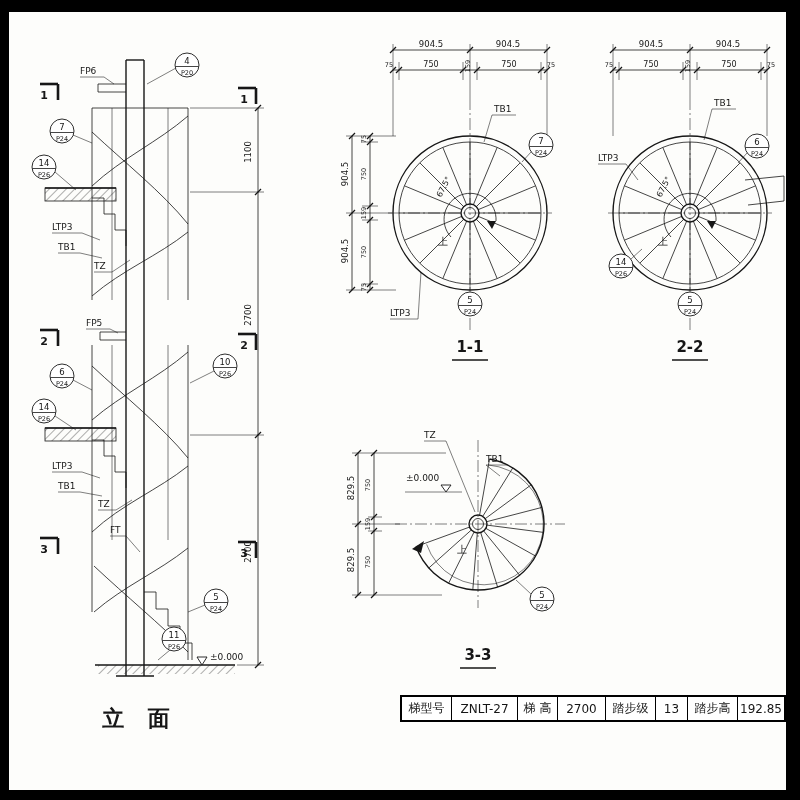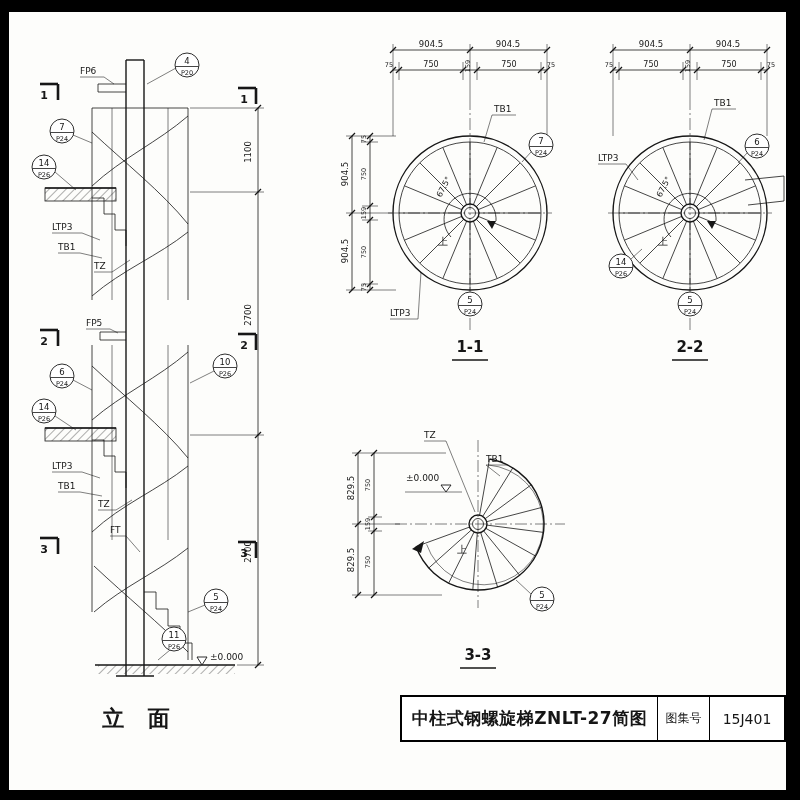--- a/index.html
+++ b/index.html
@@ -564,24 +564,29 @@
     <text x="542" y="597.5" class="t85 tm">5</text>
     <text x="542" y="608.5" class="t65 tm">P24</text>
   </g>
 
   <text x="478" y="660" class="st tm">3-3</text>
   <line x1="460" y1="668" x2="496" y2="668" class="ln2"></line>
 </g>
 </svg>
 
 <div class="tb">
-  <div class="row r2">
-    <div class="cell main-title">中柱式钢螺旋梯ZNLT-27简图</div>
-    <div class="cell">图集号</div>
-    <div class="cell atlas">15J401</div>
+  <div class="row r1">
+    <div class="cell">梯型号</div>
+    <div class="cell">ZNLT-27</div>
+    <div class="cell">梯 高</div>
+    <div class="cell">2700</div>
+    <div class="cell">踏步级</div>
+    <div class="cell">13</div>
+    <div class="cell">踏步高</div>
+    <div class="cell">192.85</div>
   </div>
 </div>
 
 <div class="band band-top"></div>
 <div class="band band-left"></div>
 <div class="band band-right"></div>
 <div class="band band-bottom"></div>
 
 </div>
 

